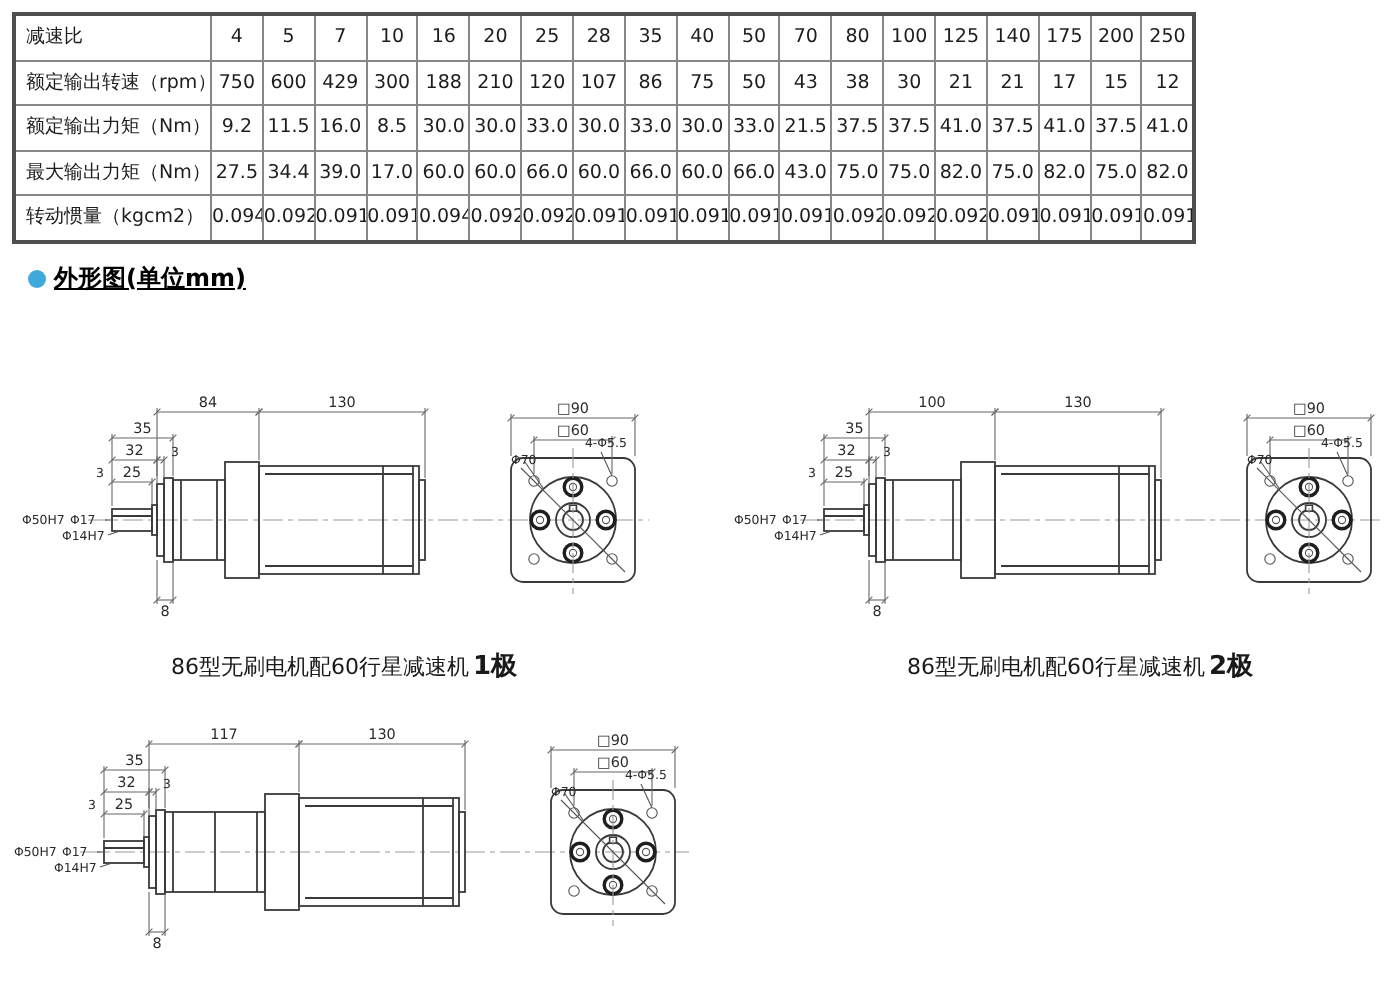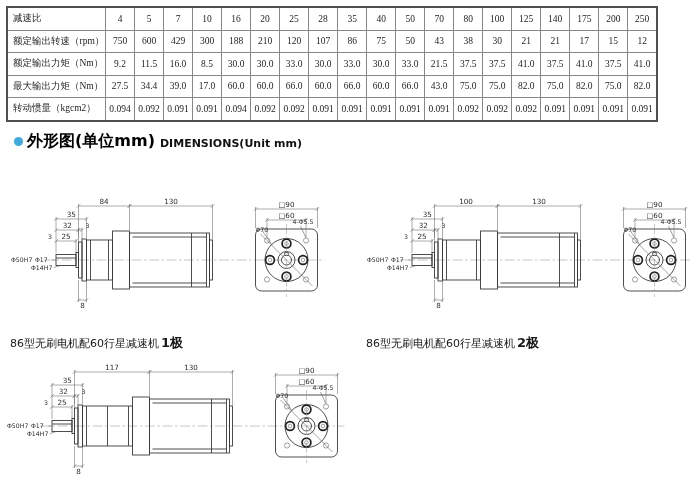--- a/index.html
+++ b/index.html
@@ -1,34 +1,34 @@
 <!DOCTYPE html>
 <html><head>
 <meta charset="utf-8">
 <style>
   html,body{margin:0;padding:0;background:#fff;}
   .page{position:relative;width:700px;height:504px;background:#ffffff;overflow:hidden;
         font-family:"DejaVu Sans",sans-serif;}
   
-  .spec-table{position:absolute;left:6px;top:6px;width:652px;border-collapse:collapse;
-              table-layout:fixed;border:2px solid #4f4f4f;background:#fff;font-family:Liberation Serif, serif;}
+  .spec-table{position:absolute;left:6px;top:6px;width:592px;border-collapse:collapse;
+              table-layout:fixed;border:2px solid #4f4f4f;background:#fff;}
   .spec-table th,.spec-table td{border:1px solid #878787;height:21.5px;font-size:9.5px;
               color:#1d1d1d;font-weight:normal;padding:0;overflow:hidden;white-space:nowrap;}
   .spec-table th{text-align:left;padding-left:5px;width:92px;}
   .spec-table td{text-align:center;}
   
   .sec-head{position:absolute;left:14px;top:131px;display:flex;align-items:center;}
   .bullet{width:9px;height:9px;border-radius:50%;background:#3fa9dc;margin-right:4px;flex:none;}
-  .t-zh{font-size:16px;font-weight:bold;color:#000;}
+  .t-zh{font-size:12px;font-weight:bold;color:#000;text-decoration:underline;}
   .t-en{font-size:11px;font-weight:bold;color:#111;margin-left:5px;padding-top:3px;}
   .sec-sub{position:absolute;left:16px;top:153px;font-size:11.5px;color:#222;}
   .s-en{font-weight:bold;margin-left:3px;}
   
   .drawing{position:absolute;}
-  .caption{margin-top:14px;text-align:left;font-size:11px;color:#1a1a1a;white-space:nowrap;}
+  .caption{margin-top:4px;text-align:right;font-size:11px;color:#1a1a1a;white-space:nowrap;}
   .caption .stage{font-size:13px;font-weight:bold;margin-left:2px;}
   svg .ln{stroke:#3a3a3a;stroke-width:.9;fill:none;}
   svg .dim{stroke:#666;stroke-width:.55;fill:none;}
   svg .cl{stroke:#999;stroke-width:.55;fill:none;stroke-dasharray:10 2.5 2.5 2.5;}
   svg .thin{stroke:#555;stroke-width:.55;fill:none;}
   svg .screw{stroke:#1e1e1e;stroke-width:1.7;fill:#fff;}
   svg .wfill{fill:#fff;stroke:#3a3a3a;stroke-width:.8;}
   svg text{fill:#2b2b2b;font-family:"DejaVu Sans",sans-serif;}
   svg .dt{font-size:7.2px;}
   svg .ds{font-size:6.2px;}
@@ -149,21 +149,20 @@
           <td>0.091</td>
           <td>0.091</td>
           <td>0.091</td>
         </tr>
       </tbody>
   </table>
 
   <div class="sec-head">
     <span class="bullet"></span>
     <span class="t-zh">外形图(单位mm)</span>
-    <span class="t-en">DIMENSIONS(Unit mm)</span>
   </div>
 
   <div class="drawing" id="drawing0" style="left:10px;top:190px">
     <svg id="dsvg0" width="325" height="126">
         <line x1="34" y1="70" x2="314.5" y2="70" class="cl"></line>
         <rect x="46" y="64.5" width="20" height="11" class="ln"></rect>
         <line x1="46" y1="68" x2="66" y2="68" class="ln"></line>
         <rect x="66" y="62.5" width="2.5" height="15" class="ln"></rect>
         <rect x="68.5" y="52" width="3.5" height="36" class="ln"></rect>
         <rect x="72" y="49" width="4.5" height="42" class="ln"></rect>

